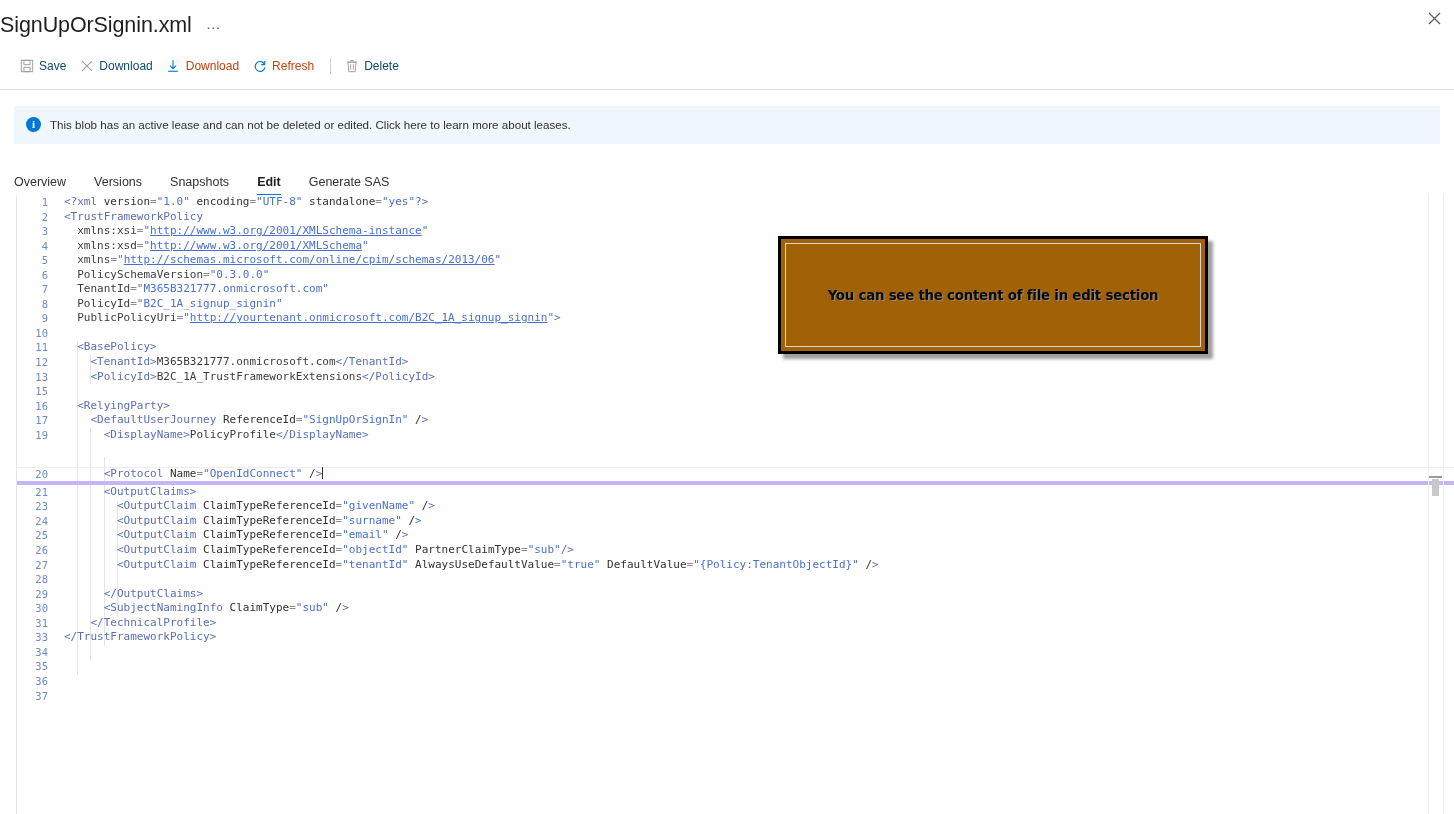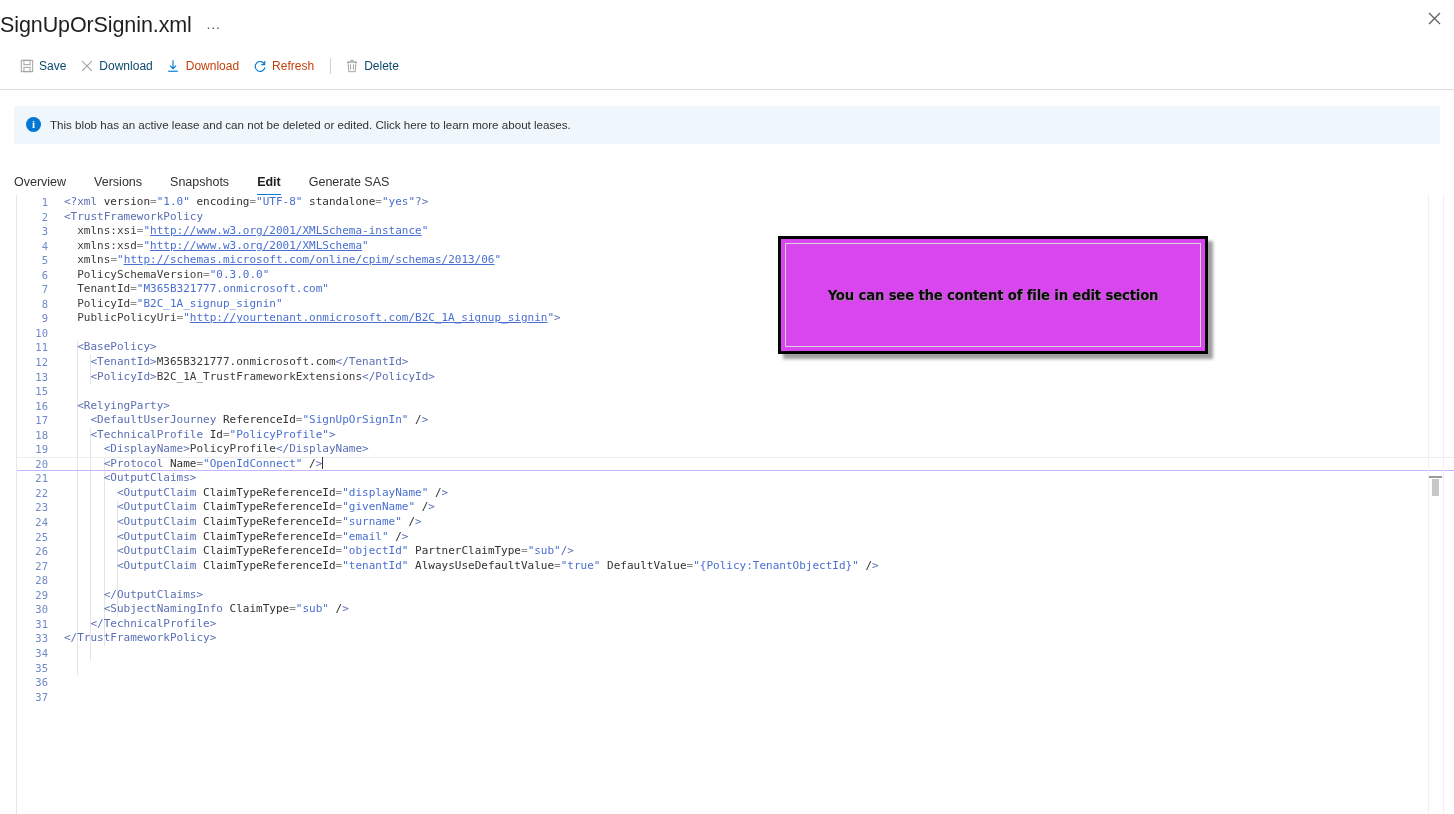--- a/index.html
+++ b/index.html
@@ -186,22 +186,23 @@
     line-height: 14.55px;
   }
   .code-row {
     display: flex;
     height: 14.55px;
     align-items: center;
     position: relative;
   }
   .code-row.current {
     border-top: 1px solid #ededed;
-    border-bottom: 1px solid #c4b5fd;
+    border-bottom: 4px solid #c4b5fd;
     height: 12.55px;
+    margin-top: 25px;
   }
   .gutter {
     width: 40px;
     flex: 0 0 40px;
     text-align: right;
     padding-right: 9px;
     box-sizing: border-box;
     color: #6e8ac7;
     font-size: 10.5px;
     user-select: none;
@@ -271,21 +272,21 @@
     background: #9a9a9a;
   }
 
   
   .callout {
     position: absolute;
     left: 778px;
     top: 236px;
     width: 424px;
     height: 112px;
-    background: #d946ef;
+    background: #a16207;
     border: 3px solid #000000;
     box-shadow: 5px 5px 3px rgba(80,80,80,0.55);
     display: flex;
     align-items: center;
     justify-content: center;
   }
   .callout-inner {
     border: 1px solid #d6d6d6;
     position: absolute;
     left: 4px;
@@ -463,40 +464,32 @@
         </div>
         <div class="code-row">
           <div class="gutter">16</div>
           <div class="code">  <span class="t">&lt;RelyingParty</span><span class="t">&gt;</span></div>
         </div>
         <div class="code-row">
           <div class="gutter">17</div>
           <div class="code">    <span class="t">&lt;DefaultUserJourney</span> ReferenceId<span class="eq">=</span><span class="v">"SignUpOrSignIn"</span> /<span class="t">&gt;</span></div>
         </div>
         <div class="code-row">
-          <div class="gutter">18</div>
-          <div class="code">    <span class="t">&lt;TechnicalProfile</span> Id<span class="eq">=</span><span class="v">"PolicyProfile"</span><span class="t">&gt;</span></div>
-        </div>
-        <div class="code-row">
           <div class="gutter">19</div>
           <div class="code">      <span class="t">&lt;DisplayName</span><span class="t">&gt;</span><span class="txt">PolicyProfile</span><span class="t">&lt;/DisplayName</span><span class="t">&gt;</span></div>
         </div>
         <div class="code-row current">
           <div class="gutter">20</div>
           <div class="code">      <span class="t">&lt;Protocol</span> Name<span class="eq">=</span><span class="v">"OpenIdConnect"</span> /<span class="t">&gt;</span><span class="caret"></span></div>
         </div>
         <div class="code-row">
           <div class="gutter">21</div>
           <div class="code">      <span class="t">&lt;OutputClaims</span><span class="t">&gt;</span></div>
         </div>
         <div class="code-row">
-          <div class="gutter">22</div>
-          <div class="code">        <span class="t">&lt;OutputClaim</span> ClaimTypeReferenceId<span class="eq">=</span><span class="v">"displayName"</span> /<span class="t">&gt;</span></div>
-        </div>
-        <div class="code-row">
           <div class="gutter">23</div>
           <div class="code">        <span class="t">&lt;OutputClaim</span> ClaimTypeReferenceId<span class="eq">=</span><span class="v">"givenName"</span> /<span class="t">&gt;</span></div>
         </div>
         <div class="code-row">
           <div class="gutter">24</div>
           <div class="code">        <span class="t">&lt;OutputClaim</span> ClaimTypeReferenceId<span class="eq">=</span><span class="v">"surname"</span> /<span class="t">&gt;</span></div>
         </div>
         <div class="code-row">
           <div class="gutter">25</div>
           <div class="code">        <span class="t">&lt;OutputClaim</span> ClaimTypeReferenceId<span class="eq">=</span><span class="v">"email"</span> /<span class="t">&gt;</span></div>

